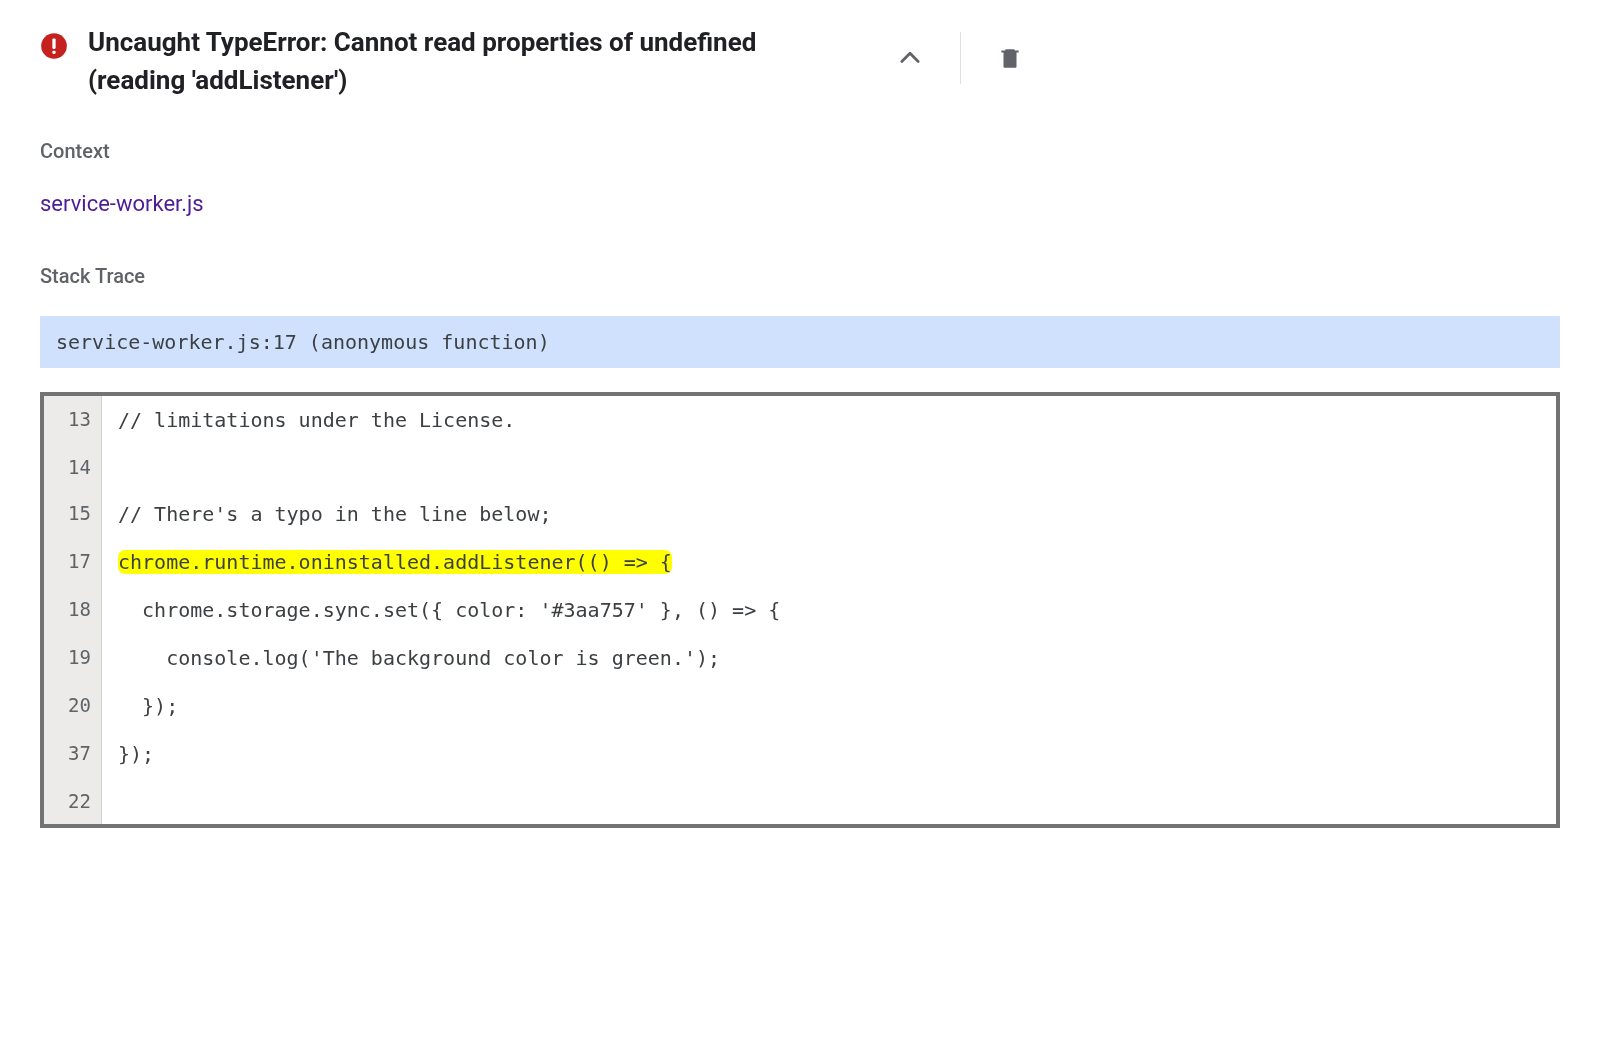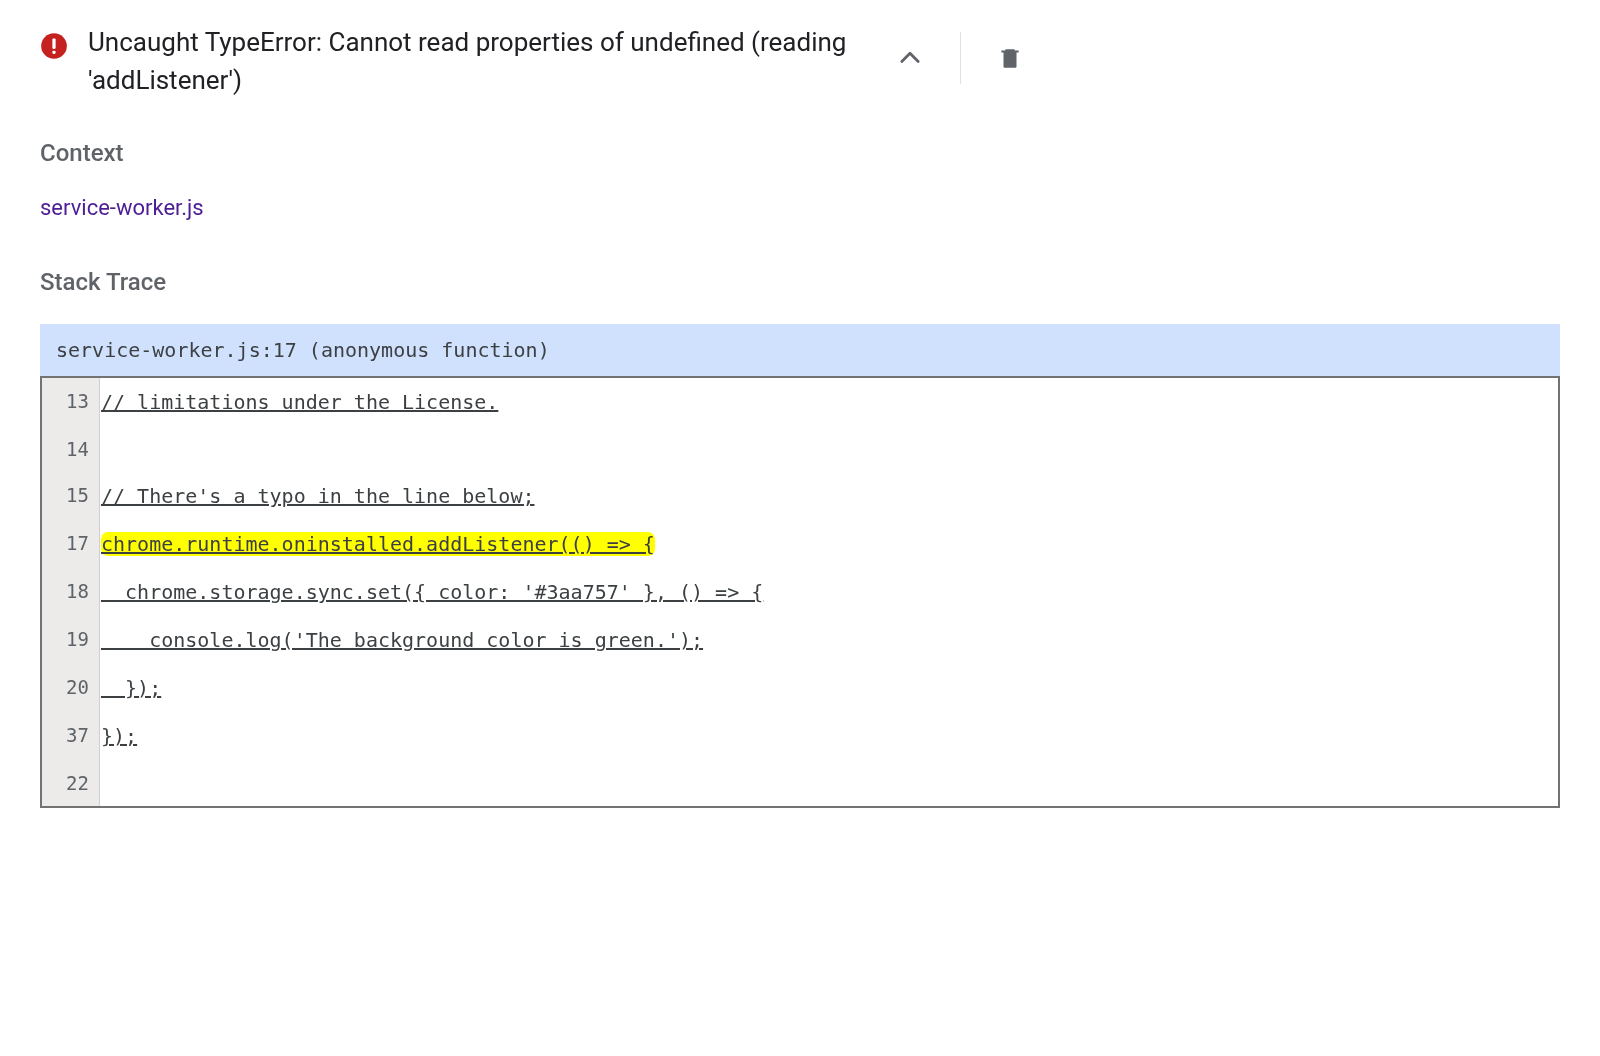--- a/index.html
+++ b/index.html
@@ -17,21 +17,21 @@
       margin-bottom: 40px;
     }
     .error-icon {
       flex: 0 0 auto;
       width: 28px; height: 28px;
       margin-top: 8px;
     }
     .error-title {
       flex: 1;
       font-size: 26px;
-      font-weight: 400;
+      font-weight: 700;
       color: #202124;
       line-height: 1.45;
       max-width: 780px;
       padding-right: 20px;
     }
     .actions {
       display: flex;
       align-items: center;
       gap: 48px;
       padding-top: 8px;
@@ -40,61 +40,61 @@
       background: none; border: none; cursor: pointer;
       padding: 8px;
       color: #606368;
       display: inline-flex; align-items: center; justify-content: center;
     }
     .vdiv {
       width: 1px; height: 52px; background: #e0e0e0;
       margin: 0 -20px 0 -20px;
     }
     .section-title {
-      font-size: 24px;
+      font-size: 20px;
       font-weight: 500;
       color: #5f6368;
       margin-bottom: 28px;
     }
     .context-file {
       font-size: 22px;
       color: #4c1d95;
       margin-bottom: 48px;
     }
     .stack-frame {
       background: #d0e1fd;
       padding: 14px 16px;
       font-family: "Menlo","Consolas",monospace;
       font-size: 20px;
       color: #3c4043;
+      margin-bottom: 24px;
     }
     .code-box {
-      border: 2px solid #737373;
+      border: 4px solid #737373;
       font-family: "Menlo","Consolas",monospace;
       font-size: 20px;
       line-height: 2.0;
       color: #3c4043;
       overflow: hidden;
     }
     .code-row { display: flex; align-items: stretch; }
     .lineno {
       flex: 0 0 58px;
       background: #ecebea;
       color: #5f6368;
       text-align: right;
       padding: 4px 10px 4px 0;
       border-right: 1px solid #d0d0d0;
       font-size: 19px;
       user-select: none;
     }
     .code {
       flex: 1;
-      padding: 4px 0 4px 1px;
+      padding: 4px 0 4px 16px;
       white-space: pre;
-      text-decoration: underline;
     }
     .code .hl { background: #ffff00; border-radius: 7px; }
     .emoji-x { color: #d93025; font-weight: bold; }
     .emoji-check {
       display: inline-block;
       background: #1ea352;
       color: #fff;
       width: 22px; height: 22px;
       border-radius: 4px;
       font-size: 15px; line-height: 22px; text-align: center;

